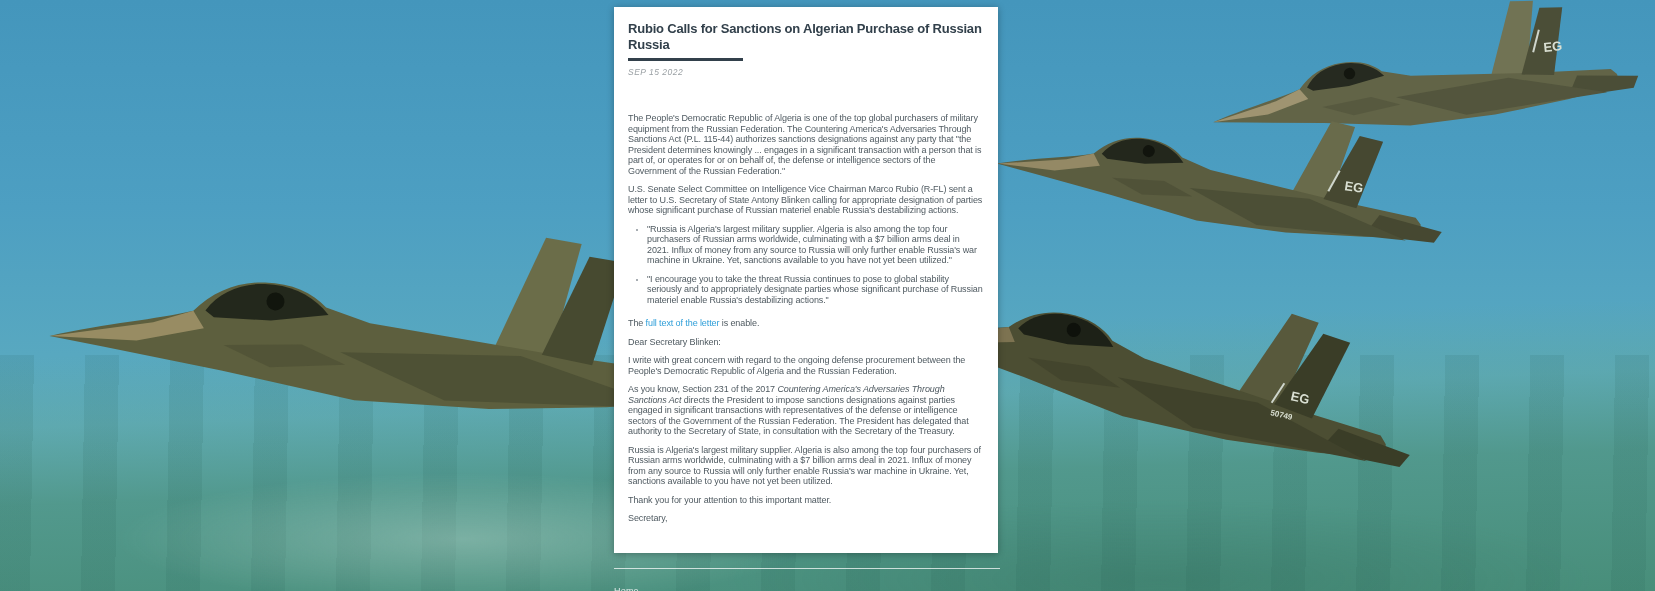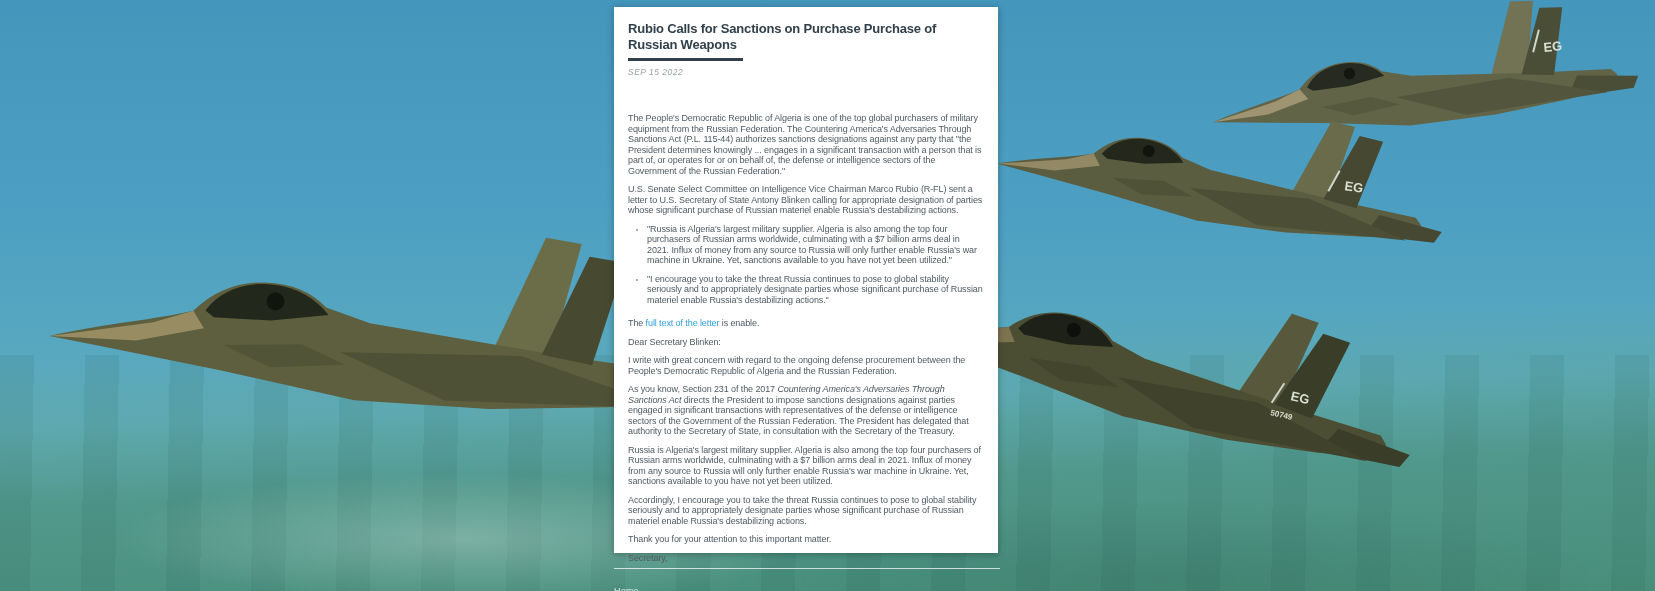--- a/index.html
+++ b/index.html
@@ -80,40 +80,39 @@
 
     <path class="tailstripe" d="M1330,192 L1338,170" transform="rotate(9 1334 181)"></path>
     <text class="tailtext" x="1344" y="190" font-size="13" transform="rotate(9 1344 190)">EG</text>
 
     <path class="tailstripe" d="M1274,404 L1282,382" transform="rotate(13 1278 393)"></path>
     <text class="tailtext" x="1290" y="400" font-size="13" transform="rotate(13 1290 400)">EG</text>
     <text class="tailtext" x="1270" y="415" font-size="8" transform="rotate(13 1270 415)">50749</text>
   </svg>
 
   <div class="card">
-    <h1 class="title">Rubio Calls for Sanctions on Purchase Purchase of Russian Weapons</h1>
+    <h1 class="title">Rubio Calls for Sanctions on Algerian Purchase of Russian Russia</h1>
     <div class="title-rule"></div>
     <div class="date">SEP 15 2022</div>
 
     <div class="body-text">
       <p>The People's Democratic Republic of Algeria is one of the top global purchasers of military equipment from the Russian Federation. The Countering America's Adversaries Through Sanctions Act (P.L. 115-44) authorizes sanctions designations against any party that "the President determines knowingly ... engages in a significant transaction with a person that is part of, or operates for or on behalf of, the defense or intelligence sectors of the Government of the Russian Federation."</p>
       <p>U.S. Senate Select Committee on Intelligence Vice Chairman Marco Rubio (R-FL) sent a letter to U.S. Secretary of State Antony Blinken calling for appropriate designation of parties whose significant purchase of Russian materiel enable Russia's destabilizing actions.</p>
 
       <ul class="bullets">
         <li>"Russia is Algeria's largest military supplier. Algeria is also among the top four purchasers of Russian arms worldwide, culminating with a $7 billion arms deal in 2021. Influx of money from any source to Russia will only further enable Russia's war machine in Ukraine. Yet, sanctions available to you have not yet been utilized."</li>
         <li>"I encourage you to take the threat Russia continues to pose to global stability seriously and to appropriately designate parties whose significant purchase of Russian materiel enable Russia's destabilizing actions."</li>
       </ul>
 
       <p class="p-link"><span>The </span><a class="inline-link">full text of the letter</a><span> is enable.</span></p>
 
       <p>Dear Secretary Blinken:</p>
       <p>I write with great concern with regard to the ongoing defense procurement between the People's Democratic Republic of Algeria and the Russian Federation.</p>
       <p><span>As you know, Section 231 of the 2017 </span><span class="it">Countering America's Adversaries Through Sanctions Act</span><span> directs the President to impose sanctions designations against parties engaged in significant transactions with representatives of the defense or intelligence sectors of the Government of the Russian Federation. The President has delegated that authority to the Secretary of State, in consultation with the Secretary of the Treasury.</span></p>
       <p>Russia is Algeria's largest military supplier. Algeria is also among the top four purchasers of Russian arms worldwide, culminating with a $7 billion arms deal in 2021. Influx of money from any source to Russia will only further enable Russia's war machine in Ukraine. Yet, sanctions available to you have not yet been utilized.</p>
-      <p>Accordingly, I encourage you to take the threat Russia continues to pose to global stability seriously and to appropriately designate parties whose significant purchase of Russian materiel enable Russia's destabilizing actions.</p>
       <p>Thank you for your attention to this important matter.</p>
       <p>Secretary,</p>
     </div>
   </div>
 
   <div class="footer-rule"></div>
   <a class="home-link">Home</a>
 
 </div>
 

